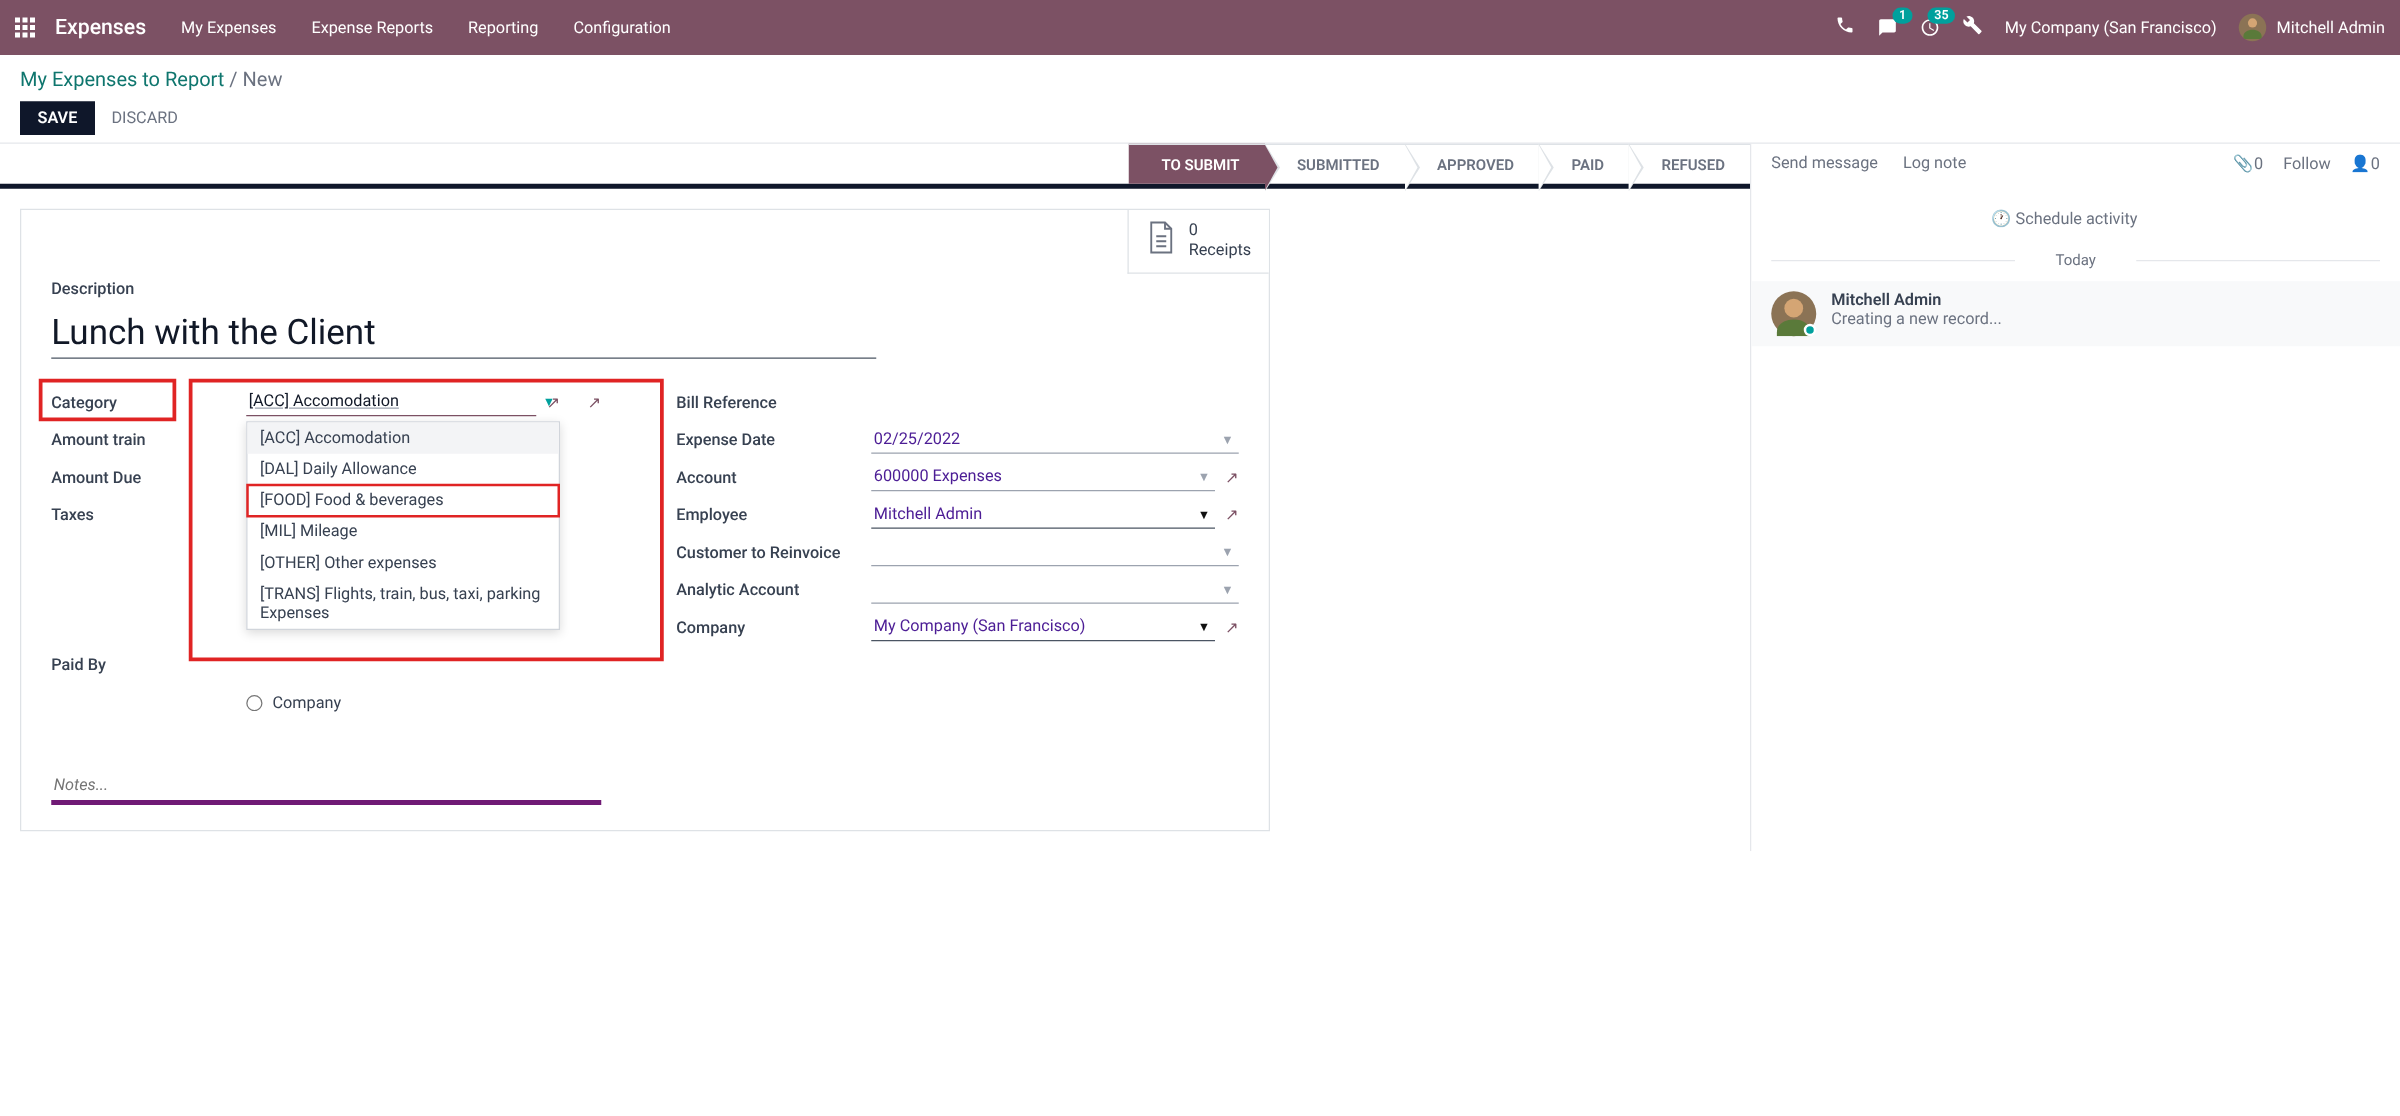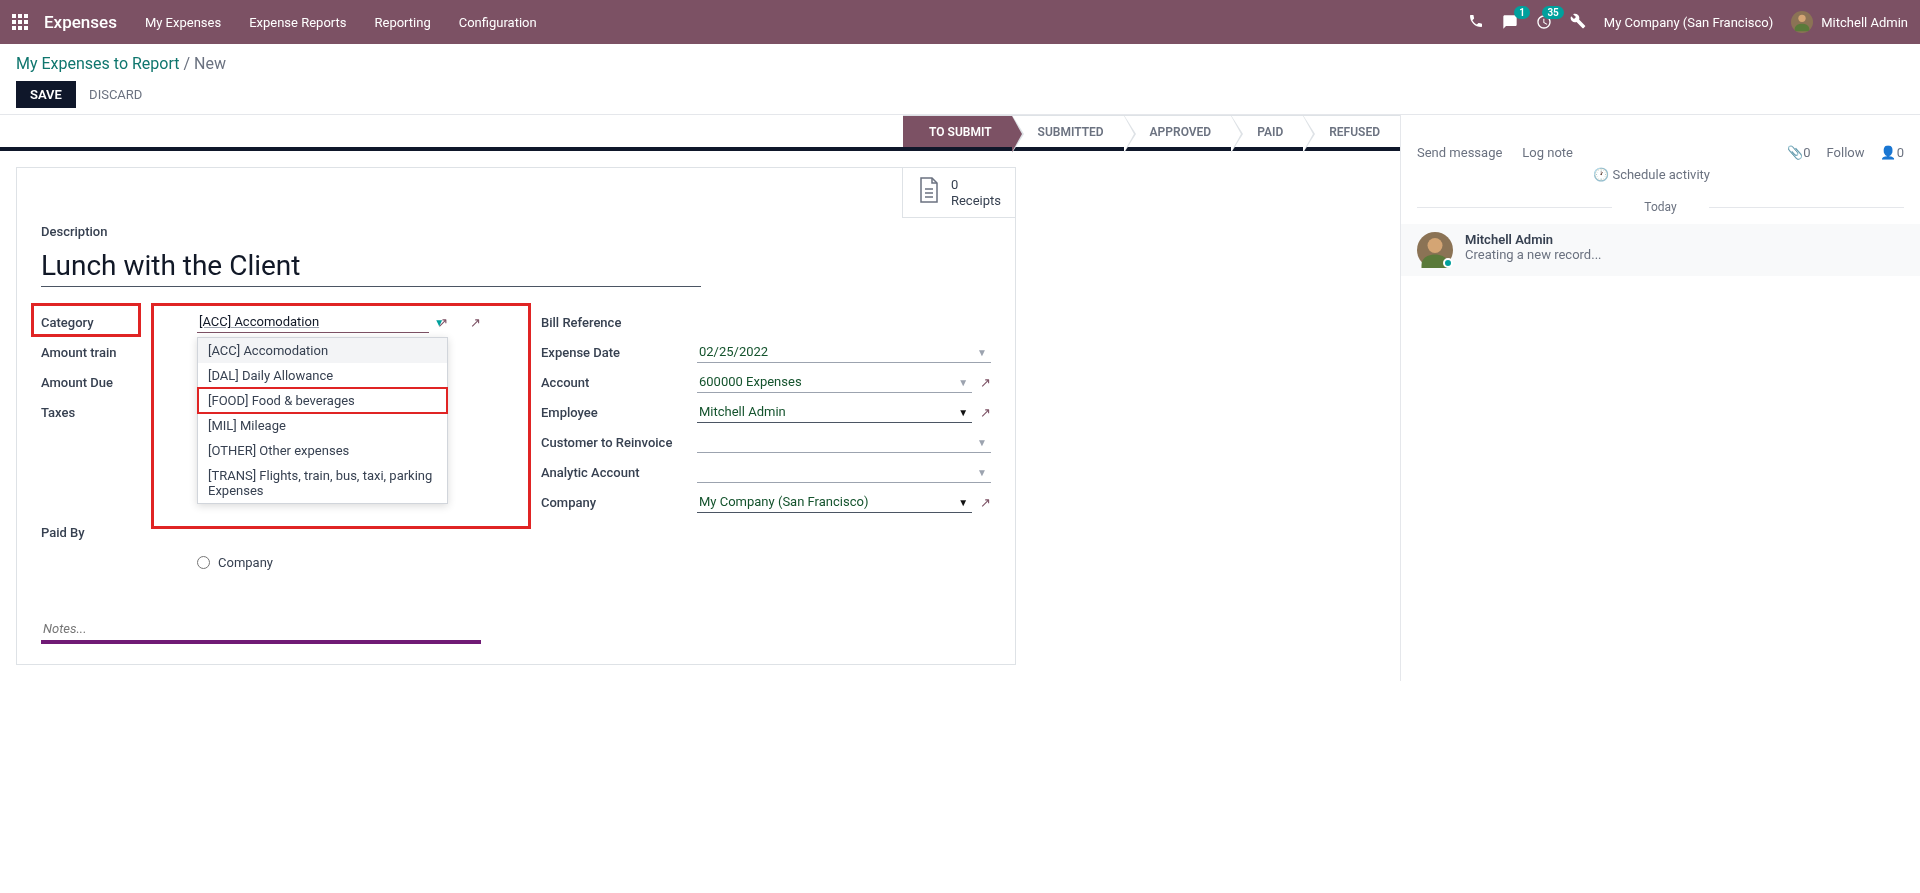--- a/index.html
+++ b/index.html
@@ -49,40 +49,40 @@
   .desc-label { font-size: 13px; color: #374151; font-weight: 500; margin-top: 36px; }
   .desc-input { font-size: 28px; color: #111827; border: none; border-bottom: 1px solid #4b5563; padding: 4px 0; width: 660px; outline: none; margin-top: 6px; }
 
   .fields-row { display: flex; gap: 60px; margin-top: 20px; position: relative; }
   .fields-left { width: 440px; }
   .fields-right { flex: 1; }
   .field-row { display: flex; align-items: center; min-height: 30px; }
   .field-label { width: 156px; font-size: 13px; color: #374151; font-weight: 500; padding: 4px 0;}
   .field-value { flex: 1; position: relative; display: flex; align-items: center; }
   .m2o-input { width: 100%; border: none; border-bottom: 1px solid #7C5164; padding: 3px 20px 3px 2px; font-size: 13px; color: #111827; background: transparent; text-decoration: underline; text-decoration-color: #9ca3af;}
-  .m2o-plain { width: 100%; border: none; border-bottom: 1px solid #4b5563; padding: 3px 20px 3px 2px; font-size: 13px; color: #14532d; background: transparent; }
+  .m2o-plain { width: 100%; border: none; border-bottom: 1px solid #4b5563; padding: 3px 20px 3px 2px; font-size: 13px; color: #4c1d95; background: transparent; }
   .caret-down { position: absolute; right: 4px; color: #00A09D; font-size: 10px; pointer-events: none; }
   .caret-gray { position: absolute; right: 4px; color: #9ca3af; font-size: 10px; pointer-events: none; }
   .ext-link { margin-left: 8px; color: #7C5164; font-size: 13px; cursor: pointer; }
 
   
   .dropdown { position: absolute; top: 26px; left: 0; right: 0; background: #fff; border: 1px solid #d1d5db; box-shadow: 0 2px 8px rgba(0,0,0,0.15); z-index: 10; }
   .dropdown .opt { padding: 5px 10px; font-size: 13px; cursor: pointer; }
   .dropdown .opt.hover { background: #f3f4f6; }
 
   
   .redbox { position: absolute; border: 3px solid #E02424; pointer-events: none; z-index: 20; }
 
   .radio-row { display: flex; align-items: center; gap: 8px; padding: 4px 0;}
   .radio-row input { cursor: pointer; }
 
   .notes { margin-top: 40px; border: none; border-bottom: 4px solid #701a75; width: 440px; font-size: 13px; color: #9ca3af; padding: 4px 2px; outline: none; font-style: italic; }
 
   
-  .chatter-top { display: flex; align-items: center; gap: 20px; padding: 8px 16px; color: #6b7280; font-size: 13px; }
+  .chatter-top { display: flex; align-items: flex-start; gap: 20px; padding: 8px 16px; color: #6b7280; font-size: 13px; }
   .chatter-top .right { margin-left: auto; display: flex; gap: 16px; align-items: center;}
   .chatter-today { text-align: center; color: #6b7280; font-size: 12px; position: relative; margin: 10px 16px; }
   .chatter-today::before, .chatter-today::after { content:""; position: absolute; top: 50%; width: 40%; height: 1px; background: #e5e7eb; }
   .chatter-today::before { left: 0; } .chatter-today::after { right: 0; }
   .msg { display: flex; gap: 12px; padding: 8px 16px; background: #f8f9fa; }
   .msg .avatar-lg { width: 36px; height: 36px; border-radius: 50%; background: #8B7355; position: relative; flex-shrink: 0;}
   .msg .avatar-lg .dot { position: absolute; bottom: 0; right: 0; width: 10px; height: 10px; background: #00A09D; border: 2px solid #fff; border-radius: 50%; }
   .msg .author { font-weight: 600; color: #374151; font-size: 13px; }
   .msg .body { color: #6b7280; font-size: 13px; }
 

